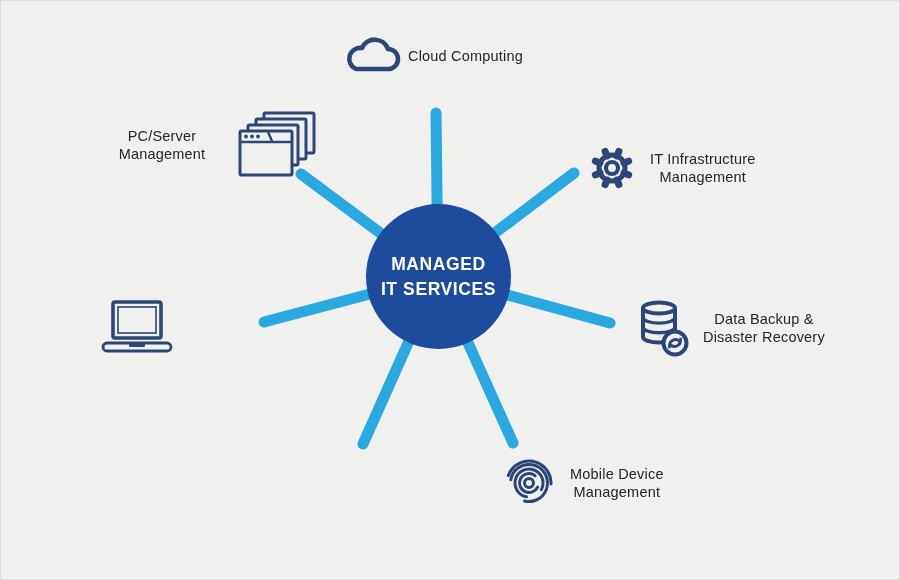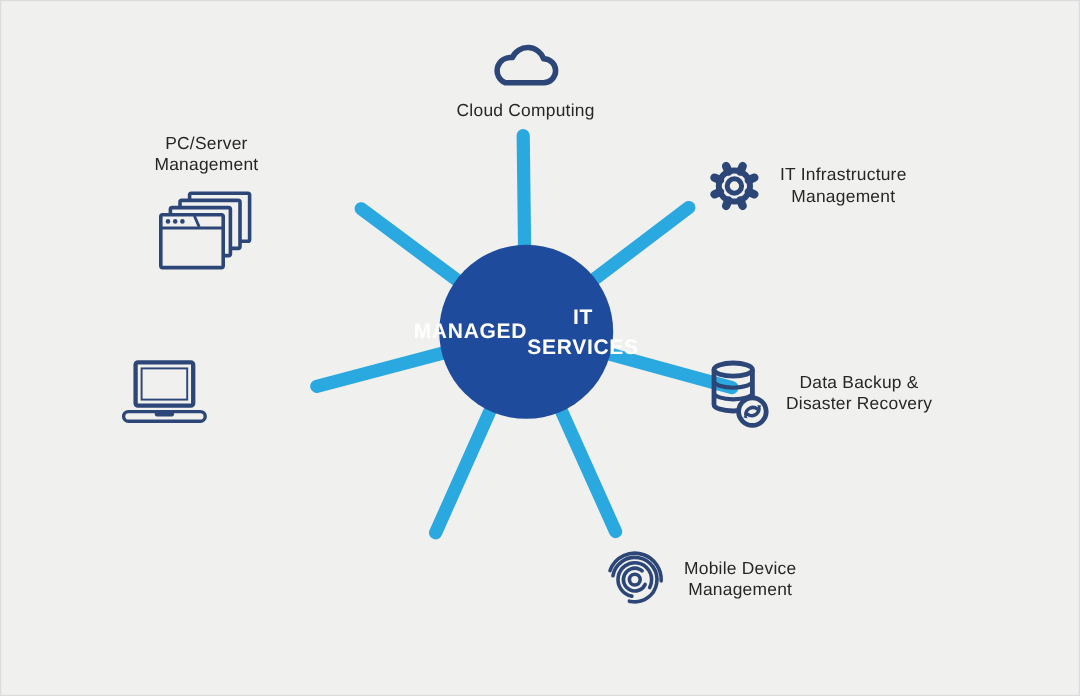--- a/index.html
+++ b/index.html
@@ -9,30 +9,30 @@
   *{box-sizing:border-box;}
   body{margin:0;font-family:"Liberation Sans",sans-serif;background:#fff;}
   .canvas{
     position:relative;width:900px;height:580px;background:var(--background);
     overflow:hidden;border:1px solid #dcdcdc;
   }
   .spokes{position:absolute;left:0;top:0;}
   .spoke{stroke:var(--spoke);stroke-width:11;stroke-linecap:round;}
   .hub{
     position:absolute;left:365px;top:203px;width:145px;height:145px;border-radius:50%;
-    background:var(--hub);display:flex;align-items:center;justify-content:center;
+    background:var(--hub);display:flex;flex-direction:column;align-items:center;justify-content:center;
     color:var(--hub-text);font-weight:bold;font-size:17.5px;letter-spacing:0.6px;line-height:1.4;
     text-align:center;
   }
   .node{position:absolute;display:flex;align-items:center;}
   .node .label{
     color:var(--label);font-size:14.5px;font-weight:500;line-height:1.25;letter-spacing:0.2px;
   }
   .node .label span{display:block;}
-  .col{flex-direction:column;justify-content:flex-start;}
+  .col{flex-direction:row;justify-content:flex-start;}
   .center-text{text-align:center;}
   .left-text{text-align:center;}
   .icon{display:block;line-height:0;}
   
   .s-ic{stroke:var(--icon);fill:none;}
   .f-ic{fill:var(--icon);stroke:none;}
   .f-bg{fill:var(--background);}
   .s-bgfill{stroke:var(--icon);fill:var(--background);}
 </style>
 </head>
@@ -59,41 +59,41 @@
     <span class="icon">
       <svg width="70" height="48" viewBox="0 0 70 48">
         <path class="s-ic" stroke-width="4.6" stroke-linejoin="round" stroke-linecap="round" d="M18 40 H50 A10 10 0 0 0 50 20 A14 14 0 0 0 24 19 A11 11 0 0 0 18 40 Z"></path>
       </svg>
     </span>
     <div class="label center-text" style="margin-top:7px;">
       <span>Cloud Computing</span>
     </div>
   </div>
 
-  <div class="node" style="left:107px;top:110px;gap:12px;flex-direction:column;">
+  <div class="node" style="left:97px;top:110px;gap:12px;">
     <div class="label center-text" style="width:128px;">
       <span>PC/Server</span>
       <span>Management</span>
     </div>
     <span class="icon">
       <svg width="80" height="68" viewBox="0 0 80 68">
         <rect class="s-bgfill" stroke-width="3" x="26" y="2" width="50" height="40" rx="1.5"></rect>
         <rect class="s-bgfill" stroke-width="3" x="18" y="8" width="50" height="40" rx="1.5"></rect>
         <rect class="s-bgfill" stroke-width="3" x="10" y="14" width="50" height="40" rx="1.5"></rect>
         <rect class="s-bgfill" stroke-width="3" x="2" y="20" width="52" height="44" rx="1.5"></rect>
         <line class="s-ic" stroke-width="2.6" x1="2" y1="31" x2="54" y2="31"></line>
         <line class="s-ic" stroke-width="2.4" x1="30" y1="21" x2="34" y2="30"></line>
         <circle class="f-ic" cx="8" cy="25.5" r="1.9"></circle>
         <circle class="f-ic" cx="14" cy="25.5" r="1.9"></circle>
         <circle class="f-ic" cx="20" cy="25.5" r="1.9"></circle>
       </svg>
     </span>
   </div>
 
-  <div class="node" style="left:585px;top:128px;gap:12px;">
+  <div class="node" style="left:585px;top:141px;gap:12px;">
     <span class="icon">
       <svg width="52" height="52" viewBox="0 0 52 52">
         <g class="s-ic" stroke-width="7" stroke-linecap="round">
           <line x1="26" y1="8" x2="26" y2="13" transform="rotate(22.5 26 26)"></line>
           <line x1="26" y1="8" x2="26" y2="13" transform="rotate(67.5 26 26)"></line>
           <line x1="26" y1="8" x2="26" y2="13" transform="rotate(112.5 26 26)"></line>
           <line x1="26" y1="8" x2="26" y2="13" transform="rotate(157.5 26 26)"></line>
           <line x1="26" y1="8" x2="26" y2="13" transform="rotate(202.5 26 26)"></line>
           <line x1="26" y1="8" x2="26" y2="13" transform="rotate(247.5 26 26)"></line>
           <line x1="26" y1="8" x2="26" y2="13" transform="rotate(292.5 26 26)"></line>
@@ -113,21 +113,21 @@
     <span class="icon">
       <svg width="76" height="58" viewBox="0 0 76 58">
         <rect class="s-ic" stroke-width="3.6" x="14" y="3" width="48" height="36" rx="2"></rect>
         <rect class="s-ic" stroke-width="1.6" x="19" y="8" width="38" height="26"></rect>
         <rect class="s-ic" stroke-width="2.8" x="4" y="44" width="68" height="8" rx="4"></rect>
         <rect class="f-ic" x="30" y="44" width="16" height="4" rx="1.5"></rect>
       </svg>
     </span>
   </div>
 
-  <div class="node" style="left:584px;top:296px;gap:14px;">
+  <div class="node" style="left:632px;top:296px;gap:14px;">
     <span class="icon">
       <svg width="56" height="62" viewBox="0 0 56 62">
         <path class="s-ic" stroke-width="4" d="M10 11 V40 a16 5.5 0 0 0 32 0 V11"></path>
         <ellipse class="s-ic" stroke-width="4" cx="26" cy="11" rx="16" ry="5.5"></ellipse>
         <path class="s-ic" stroke-width="3.4" d="M10 20.6 a16 5.5 0 0 0 32 0"></path>
         <path class="s-ic" stroke-width="3.4" d="M10 30.3 a16 5.5 0 0 0 32 0"></path>
         <circle class="s-bgfill" stroke-width="4" cx="42" cy="46" r="11.5"></circle>
         <path class="s-ic" stroke-width="3" stroke-linecap="round" d="M36.5 48.5 a6 6 0 0 1 9.5-4.8"></path>
         <path class="s-ic" stroke-width="3" stroke-linecap="round" d="M47.5 43.5 a6 6 0 0 1 -9.5 4.8"></path>
         <path class="f-ic" d="M46 40.5 l3.5 0.5 -2 3 z"></path>

